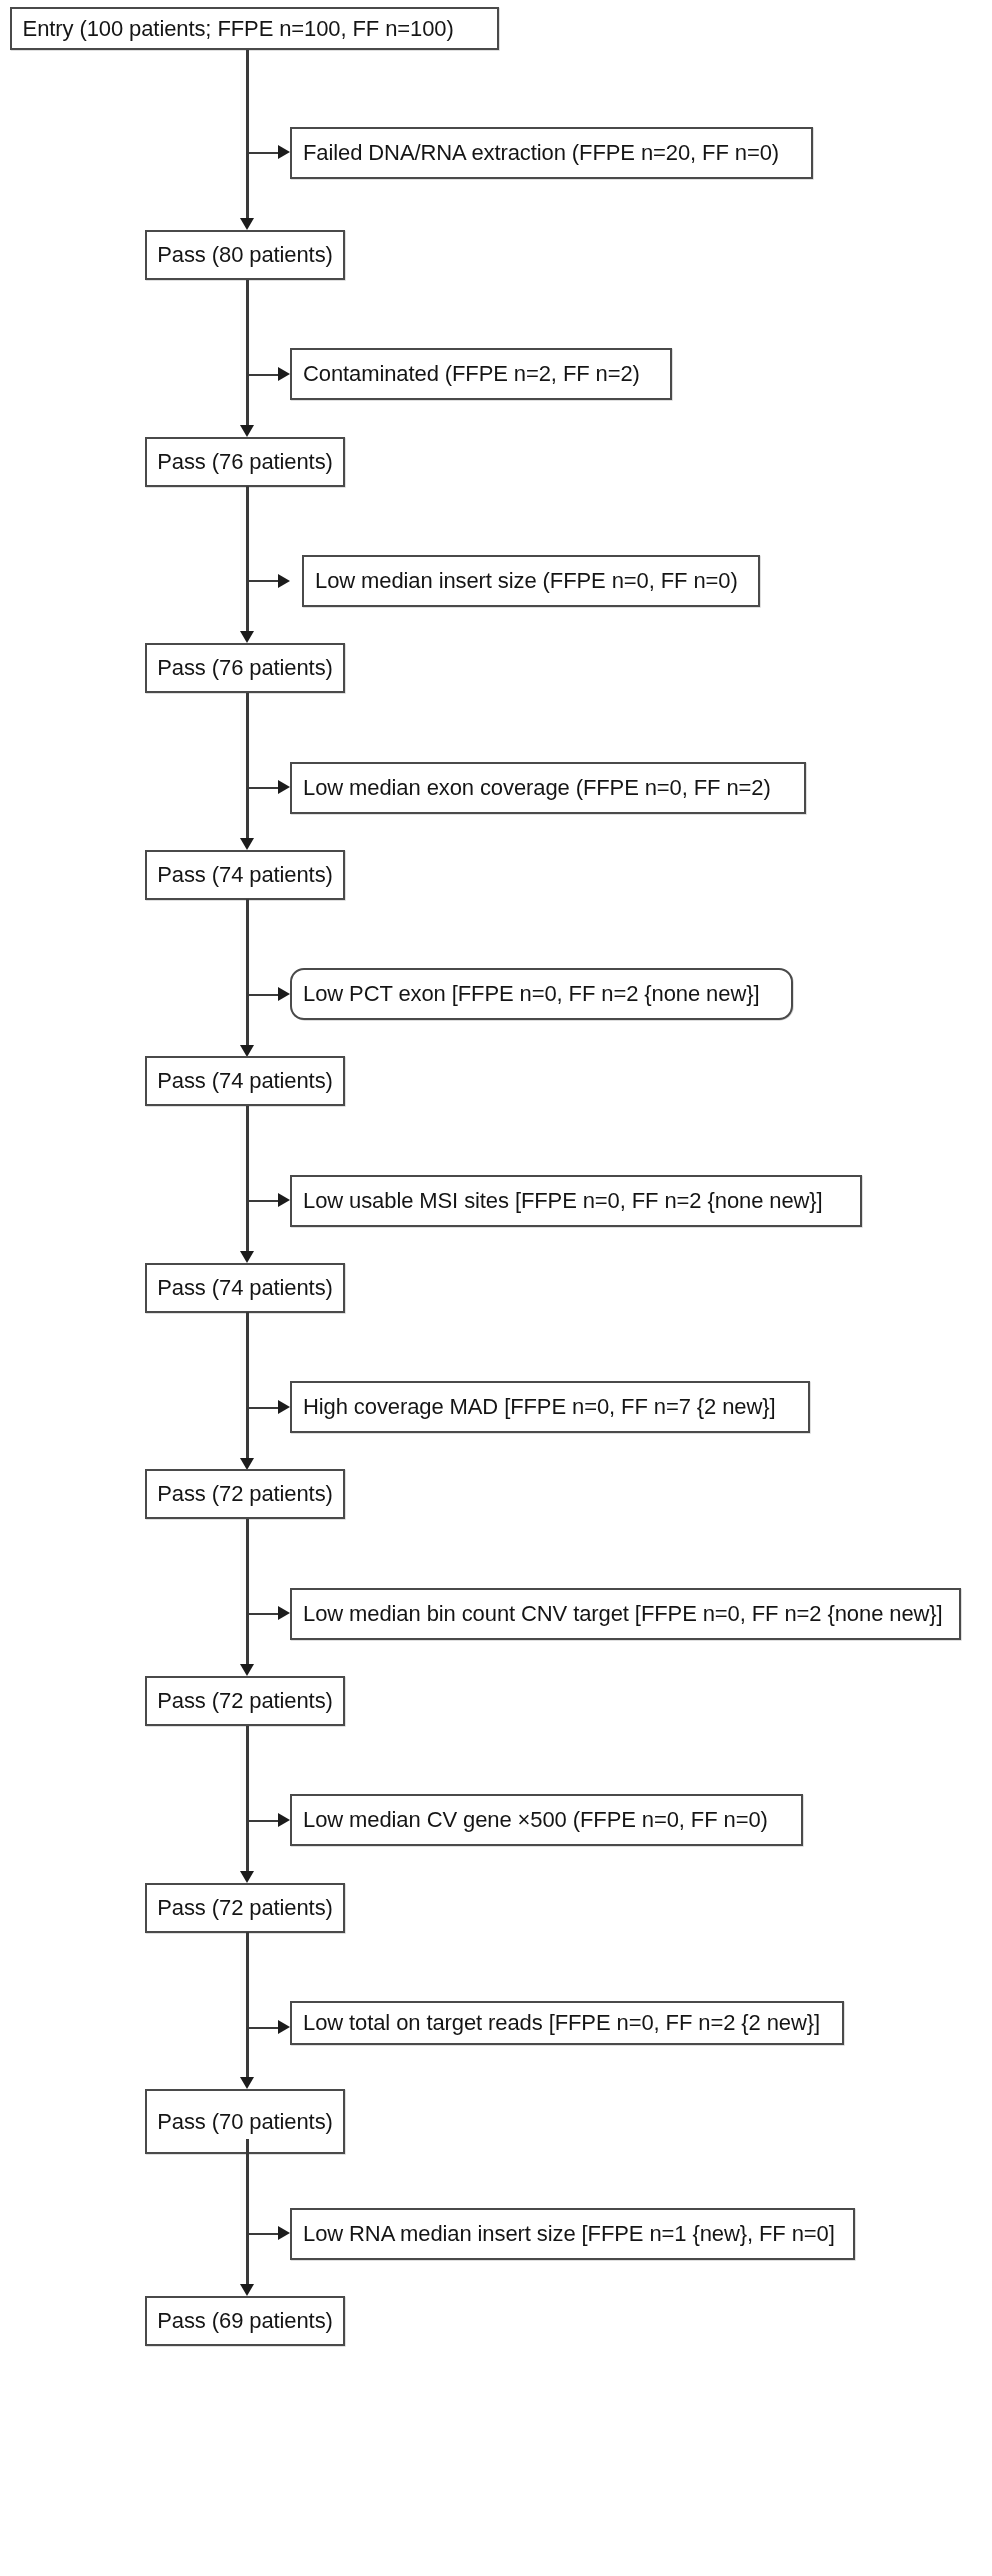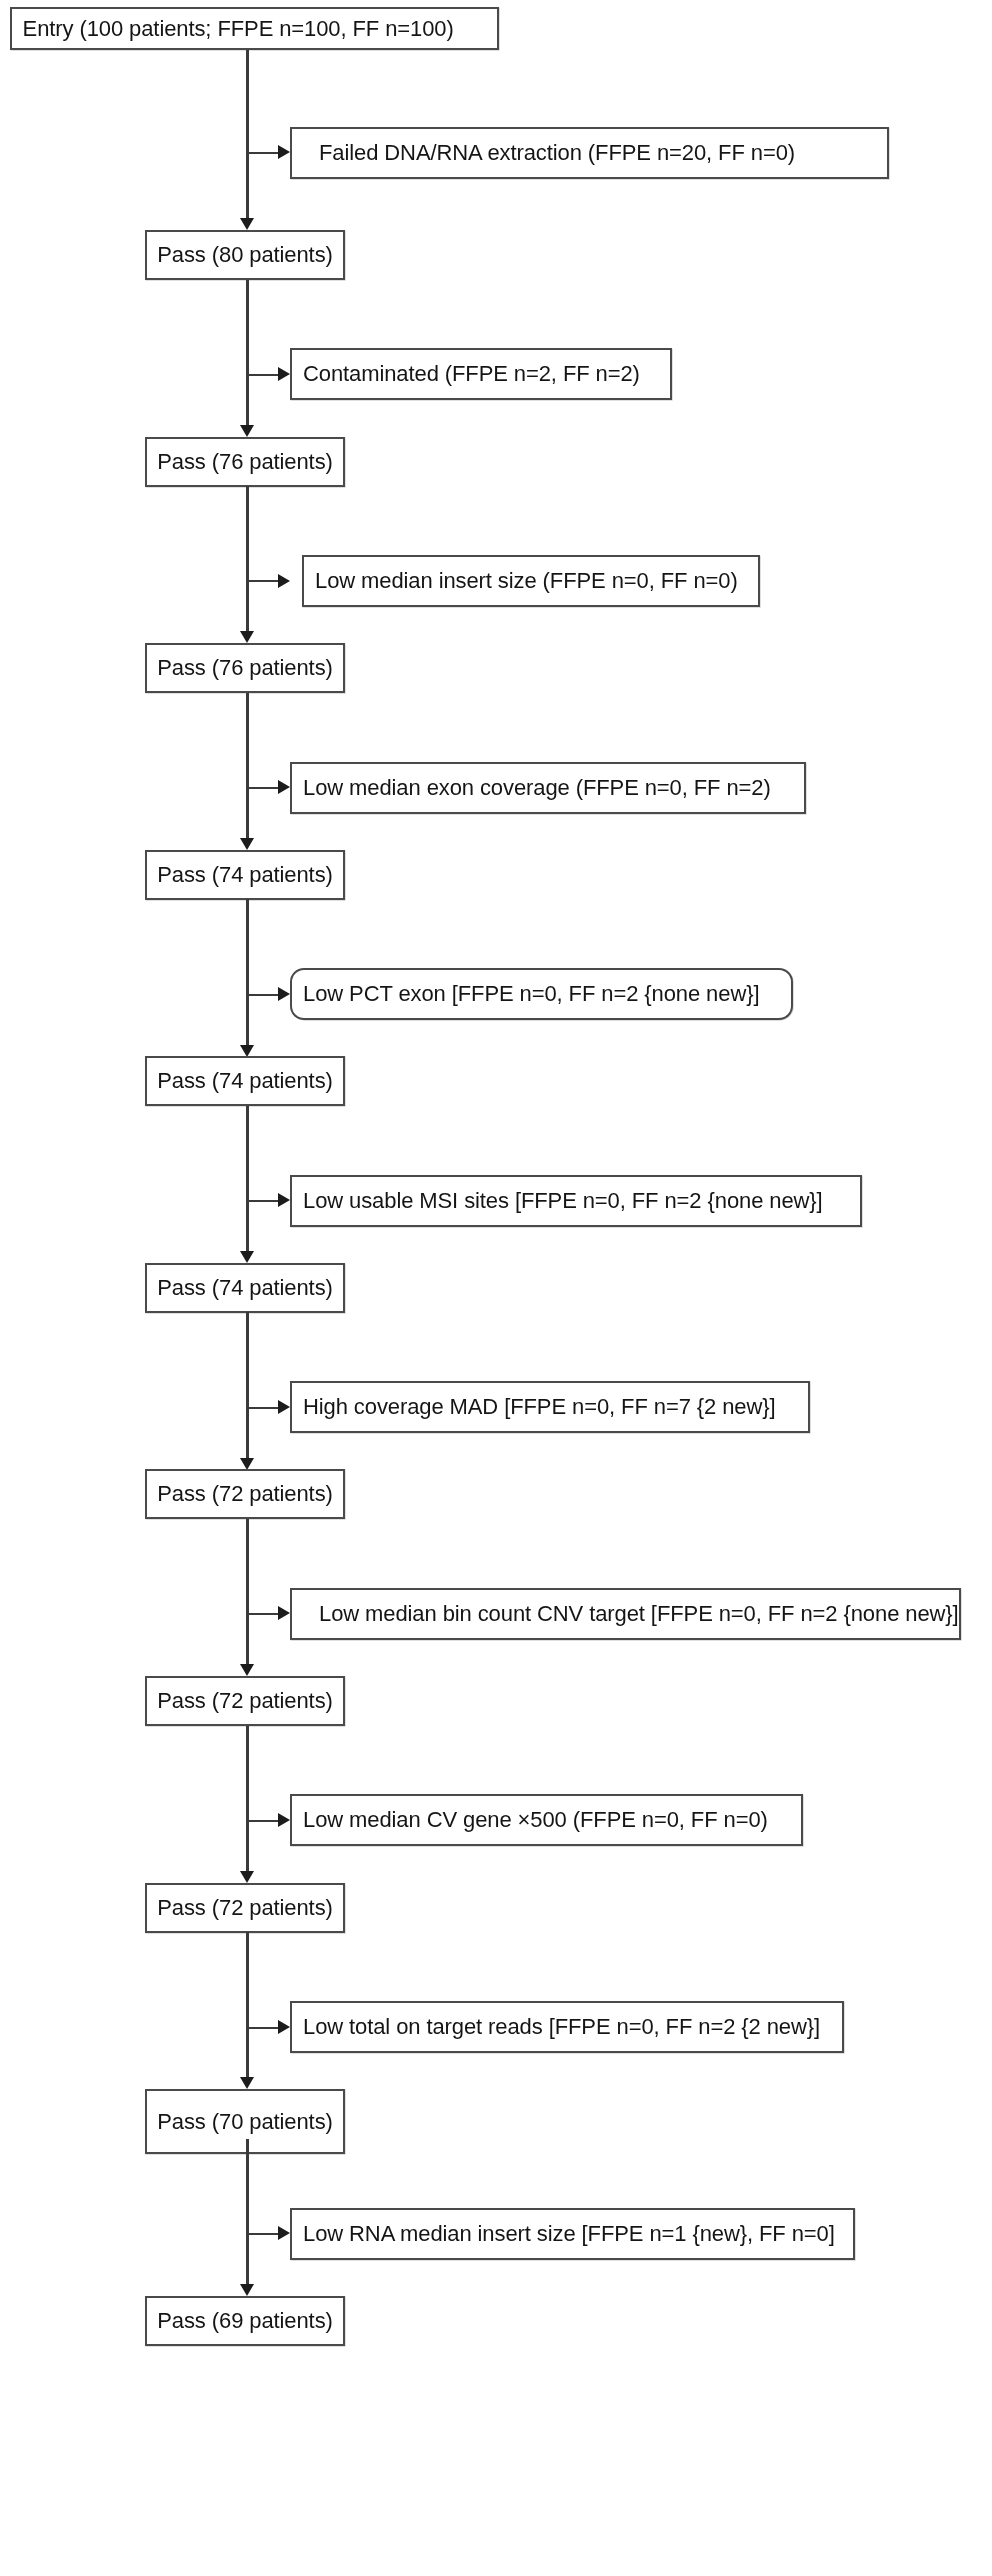--- a/index.html
+++ b/index.html
@@ -79,21 +79,21 @@
 <div id="page">
 
   <div class="node entry-node" style="left:9.6px; top:6.9px; width:489px; height:43px;">
     <span class="label">Entry (100 patients; FFPE n=100, FF n=100)</span>
   </div>
 
   <div class="vline" style="left:246px; top:50px; height:172px;"></div>
   <div class="arrow-down" style="left:240px; top:218px;"></div>
   <div class="hline" style="left:246px; top:152px; width:34px;"></div>
   <div class="arrow-right" style="left:278px; top:145px;"></div>
-  <div class="node excl-node" style="left:290px; top:127px; width:599px; height:52px;padding-left:16px;">
+  <div class="node excl-node" style="left:290px; top:127px; width:523px; height:52px;">
     <span class="label">Failed DNA/RNA extraction (FFPE n=20, FF n=0)</span>
   </div>
 
   <div class="node pass-node" style="left:145px; top:230px; width:200px; height:50px;">
     <span class="label">Pass (80 patients)</span>
   </div>
 
   <div class="vline" style="left:246px; top:280px; height:149px;"></div>
   <div class="arrow-down" style="left:240px; top:425px;"></div>
   <div class="hline" style="left:246px; top:374px; width:34px;"></div>
@@ -163,21 +163,21 @@
   </div>
 
   <div class="node pass-node" style="left:145px; top:1469px; width:200px; height:50px;">
     <span class="label">Pass (72 patients)</span>
   </div>
 
   <div class="vline" style="left:246px; top:1519px; height:149px;"></div>
   <div class="arrow-down" style="left:240px; top:1664px;"></div>
   <div class="hline" style="left:246px; top:1613px; width:34px;"></div>
   <div class="arrow-right" style="left:278px; top:1606px;"></div>
-  <div class="node excl-node" style="left:290px; top:1588px; width:671px; height:52px;padding-left:16px;">
+  <div class="node excl-node" style="left:290px; top:1588px; width:671px; height:52px;">
     <span class="label">Low median bin count CNV target [FFPE n=0, FF n=2 {none new}]</span>
   </div>
 
   <div class="node pass-node" style="left:145px; top:1676px; width:200px; height:50px;">
     <span class="label">Pass (72 patients)</span>
   </div>
 
   <div class="vline" style="left:246px; top:1726px; height:149px;"></div>
   <div class="arrow-down" style="left:240px; top:1871px;"></div>
   <div class="hline" style="left:246px; top:1820px; width:34px;"></div>
@@ -187,21 +187,21 @@
   </div>
 
   <div class="node pass-node" style="left:145px; top:1883px; width:200px; height:50px;">
     <span class="label">Pass (72 patients)</span>
   </div>
 
   <div class="vline" style="left:246px; top:1932px; height:149px;"></div>
   <div class="arrow-down" style="left:240px; top:2077px;"></div>
   <div class="hline" style="left:246px; top:2027px; width:34px;"></div>
   <div class="arrow-right" style="left:278px; top:2020px;"></div>
-  <div class="node excl-node" style="left:290px; top:2001px; width:554px; height:52px;">
+  <div class="node excl-node" style="left:290px; top:2001px; width:554px; height:44px;">
     <span class="label">Low total on target reads [FFPE n=0, FF n=2 {2 new}]</span>
   </div>
 
   <div class="node pass-node" style="left:145px; top:2089px; width:200px; height:65px;">
     <span class="label">Pass (70 patients)</span>
   </div>
 
   <div class="vline" style="left:246px; top:2139px; height:149px;"></div>
   <div class="arrow-down" style="left:240px; top:2284px;"></div>
   <div class="hline" style="left:246px; top:2233px; width:34px;"></div>

